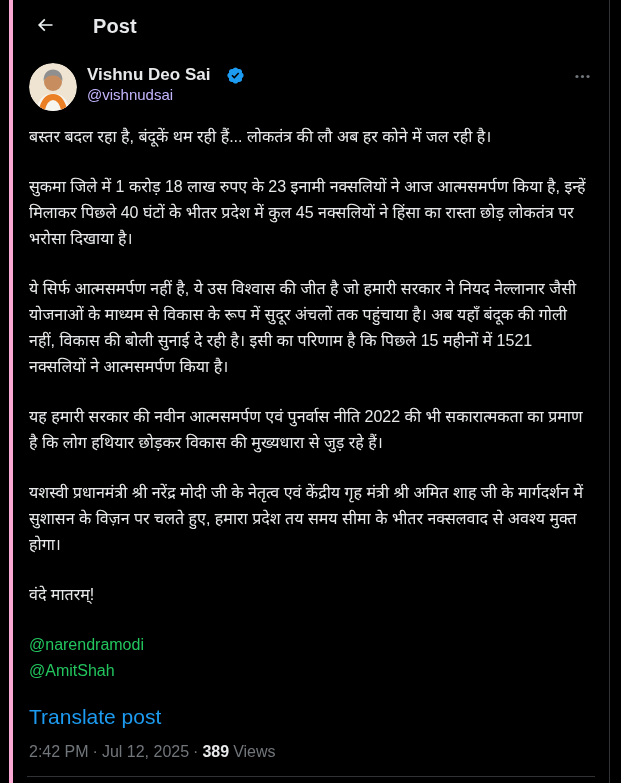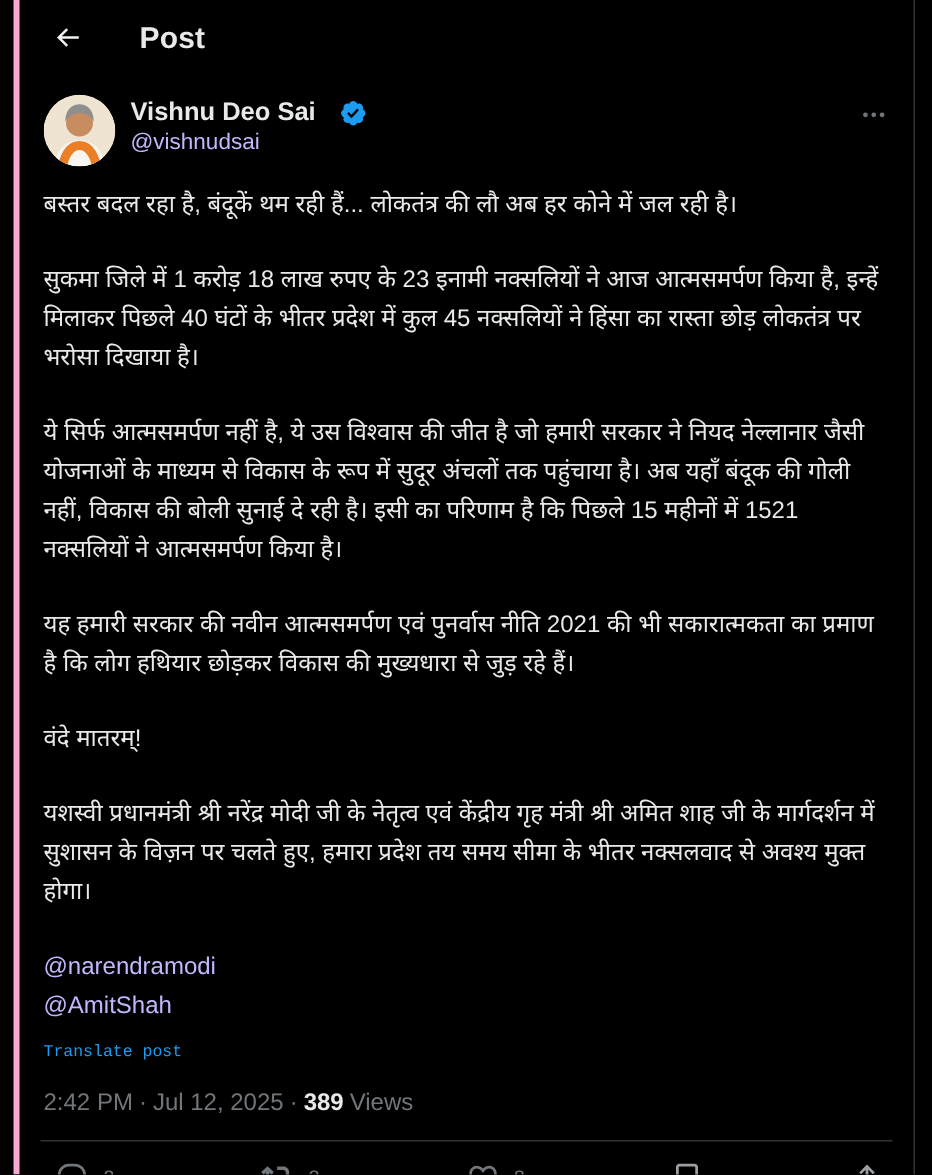--- a/index.html
+++ b/index.html
@@ -38,24 +38,24 @@
   .more-btn {
     position:absolute; right:16px; top:14px; background:none; border:none; cursor:pointer;
     width:22px; height:22px; display:flex; align-items:center; justify-content:center;
   }
   .more-btn svg { width:19px; height:19px; fill:#71767b; }
 
   
   .post-body { padding:9px 16px 0; font-size:16px; line-height:26px; color:#e7e9ea; }
   .post-body p { margin:0 0 24px; }
   .post-body p.mentions { margin-bottom:0; }
-  .mention-link { color:#c4b5fd; display:block; text-decoration:none; cursor:pointer; }
+  .mention-link { color:#22c55e; display:block; text-decoration:none; cursor:pointer; }
   .translate-link {
-    display:inline-block; margin:8px 16px 0; font-size:11px; line-height:20px;
-    color:#1d9bf0; text-decoration:none; cursor:pointer;font-family:Liberation Mono, monospace;
+    display:inline-block; margin:23px 16px 0; font-size:21px; line-height:20px;
+    color:#1d9bf0; text-decoration:none; cursor:pointer;
   }
 
   
   .meta-row { padding:15px 16px 15px; font-size:16px; color:#71767b; }
   .meta-row .sep { margin:0 4px; }
   .meta-views-count { color:#e7e9ea; font-weight:700; }
   .meta-views-label { margin-left:4px; }
 
   
   .divider-top { border-top:1px solid #2f3336; margin:0 14px; }
@@ -118,23 +118,23 @@
           </svg>
       </span>
     </button>
   </div>
 
   
   <div class="post-body">
     <p>बस्तर बदल रहा है, बंदूकें थम रही हैं... लोकतंत्र की लौ अब हर कोने में जल रही है।</p>
     <p>सुकमा जिले में 1 करोड़ 18 लाख रुपए के 23 इनामी नक्सलियों ने आज आत्मसमर्पण किया है, इन्हें मिलाकर पिछले 40 घंटों के भीतर प्रदेश में कुल 45 नक्सलियों ने हिंसा का रास्ता छोड़ लोकतंत्र पर भरोसा दिखाया है।</p>
     <p>ये सिर्फ आत्मसमर्पण नहीं है, ये उस विश्वास की जीत है जो हमारी सरकार ने नियद नेल्लानार जैसी योजनाओं के माध्यम से विकास के रूप में सुदूर अंचलों तक पहुंचाया है। अब यहाँ बंदूक की गोली नहीं, विकास की बोली सुनाई दे रही है। इसी का परिणाम है कि पिछले 15 महीनों में 1521 नक्सलियों ने आत्मसमर्पण किया है।</p>
-    <p>यह हमारी सरकार की नवीन आत्मसमर्पण एवं पुनर्वास नीति 2021 की भी सकारात्मकता का प्रमाण है कि लोग हथियार छोड़कर विकास की मुख्यधारा से जुड़ रहे हैं।</p>
+    <p>यह हमारी सरकार की नवीन आत्मसमर्पण एवं पुनर्वास नीति 2022 की भी सकारात्मकता का प्रमाण है कि लोग हथियार छोड़कर विकास की मुख्यधारा से जुड़ रहे हैं।</p>
+    <p>यशस्वी प्रधानमंत्री श्री नरेंद्र मोदी जी के नेतृत्व एवं केंद्रीय गृह मंत्री श्री अमित शाह जी के मार्गदर्शन में सुशासन के विज़न पर चलते हुए, हमारा प्रदेश तय समय सीमा के भीतर नक्सलवाद से अवश्य मुक्त होगा।</p>
     <p>वंदे मातरम्!</p>
-    <p>यशस्वी प्रधानमंत्री श्री नरेंद्र मोदी जी के नेतृत्व एवं केंद्रीय गृह मंत्री श्री अमित शाह जी के मार्गदर्शन में सुशासन के विज़न पर चलते हुए, हमारा प्रदेश तय समय सीमा के भीतर नक्सलवाद से अवश्य मुक्त होगा।</p>
     <p class="mentions">
       <a class="mention-link">@narendramodi</a>
       <a class="mention-link">@AmitShah</a>
     </p>
   </div>
 
   <a class="translate-link">Translate post</a>
 
   
   <div class="meta-row">

